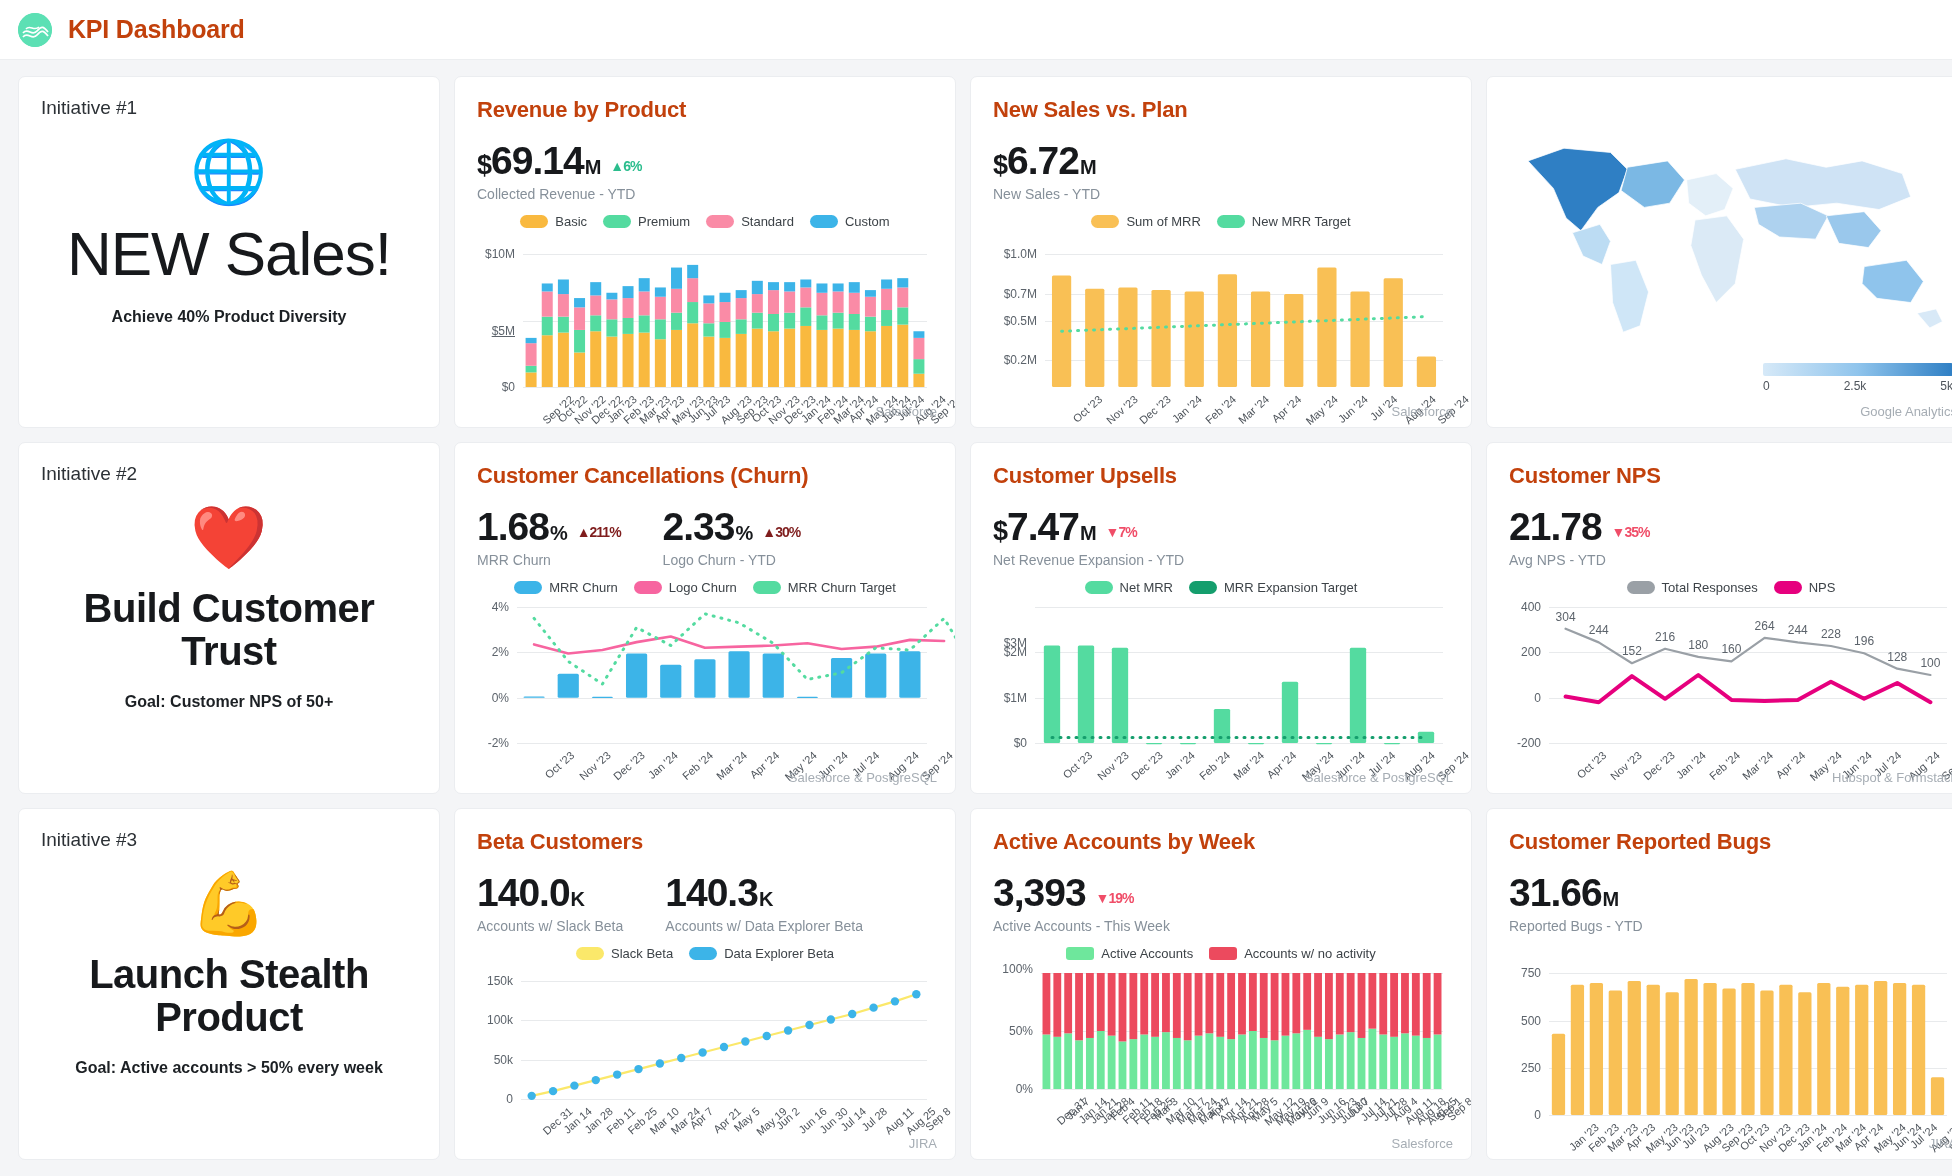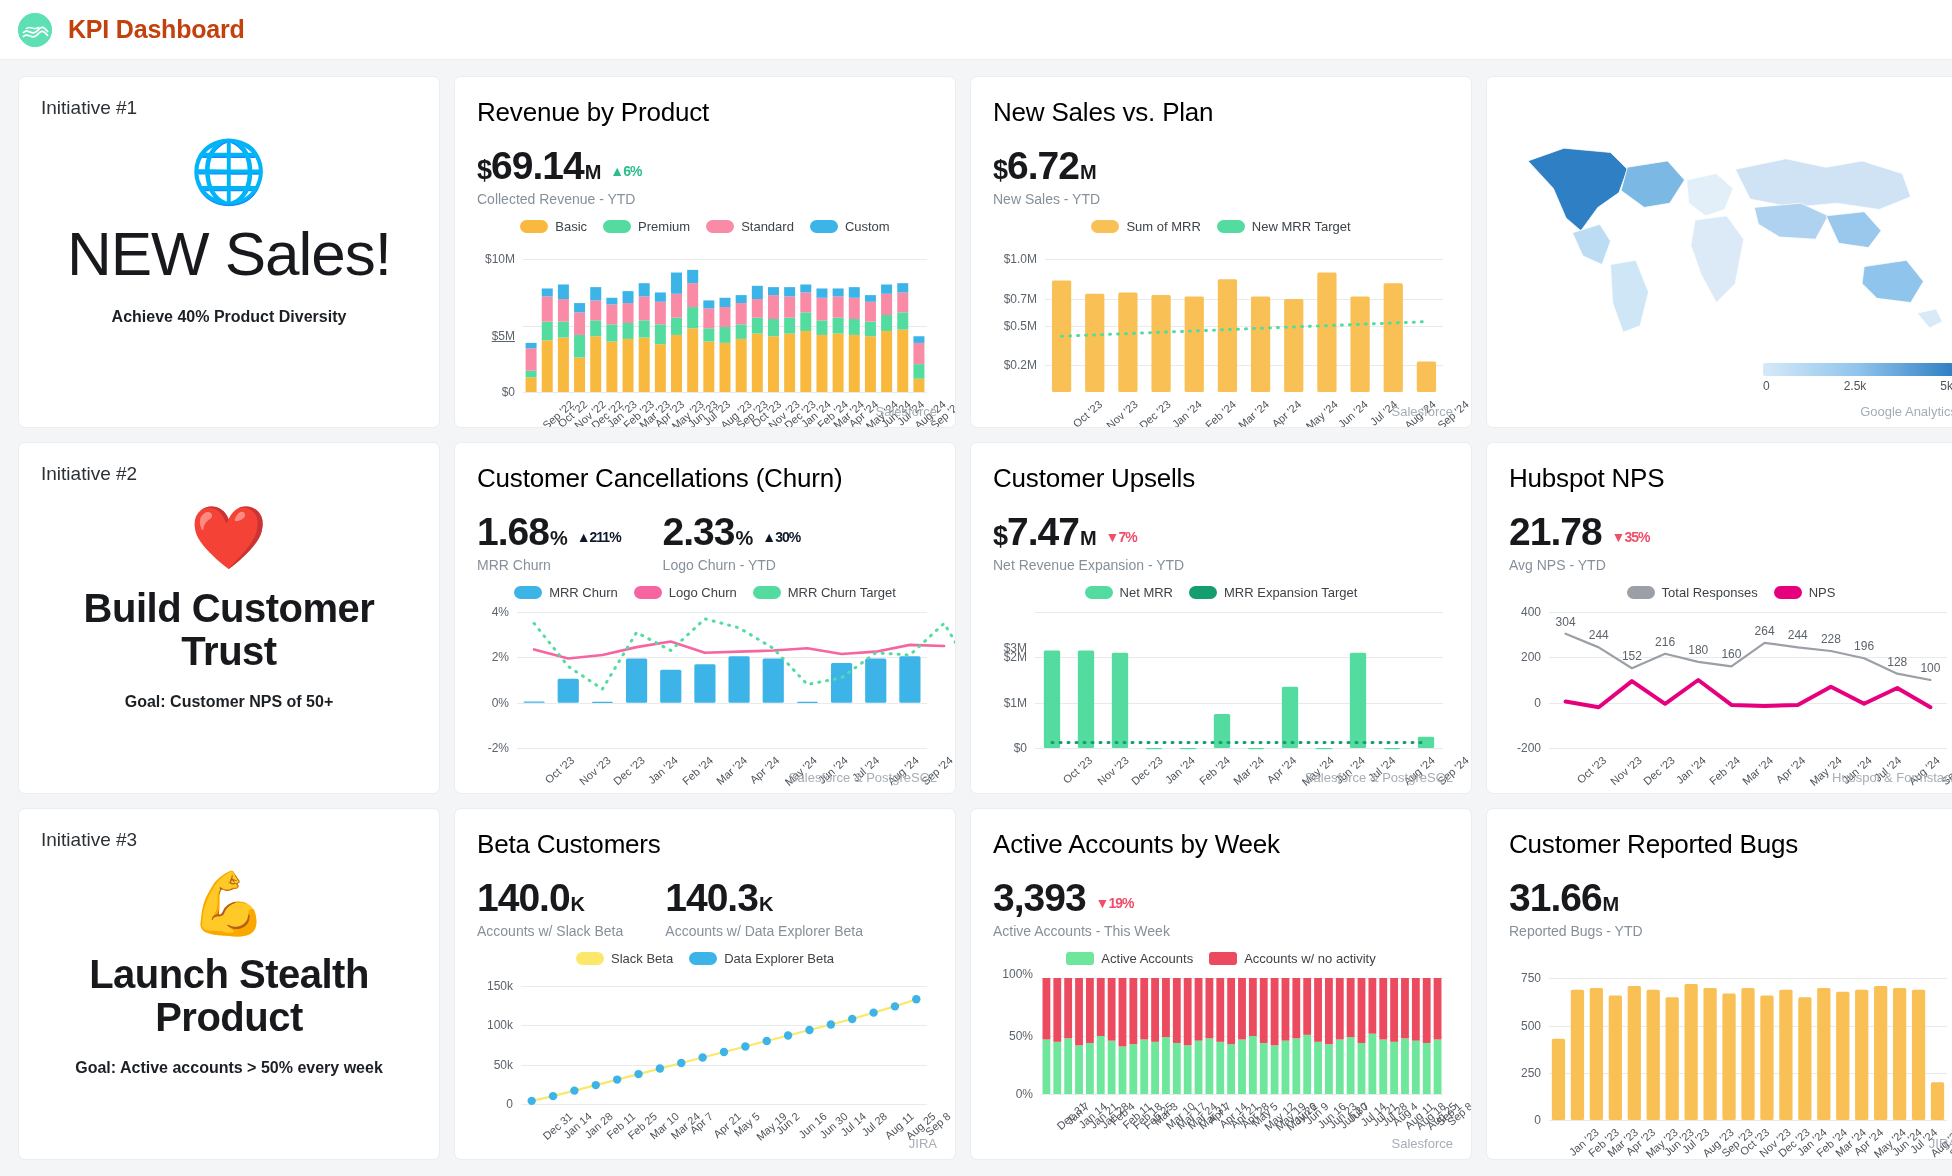--- a/index.html
+++ b/index.html
@@ -22,39 +22,39 @@
     padding: 16px 18px; display: grid;
     grid-template-columns: 422px 502px 502px 490px;
     grid-template-rows: 352px 352px 352px;
     gap: 14px;
   }
   .card {
     background: #fff; border-radius: 7px; border: 1px solid #ebedf0;
     padding: 20px 22px 14px 22px; position: relative; overflow: hidden;
   }
 
-  .card-title { font-size: 26px; font-weight: normal; color: #000000; letter-spacing: -0.2px; }
+  .card-title { font-size: 22px; font-weight: bold; color: #c2410c; letter-spacing: -0.2px; }
   .init-label { font-size: 19px; color: #2c3136; font-weight: 500; }
 
   .init-card { display: flex; flex-direction: column; }
   .init-emoji { font-size: 62px; text-align: center; margin-top: 22px; line-height: 1; }
   .init-head {
     text-align: center; color: #17191c; margin-top: 18px;
     line-height: 1.08;
   }
   .init-head.light { font-size: 62px; font-weight: 300; letter-spacing: -1px; }
   .init-head.bold { font-size: 40px; font-weight: bold; letter-spacing: -0.5px; }
   .init-sub { text-align: center; font-size: 16px; font-weight: bold; color: #1c2024; margin-top: 20px; }
 
   .kpi-row { display: flex; align-items: flex-end; gap: 42px; margin-top: 18px; }
   .kpi-val { font-size: 39px; font-weight: bold; color: #17191c; line-height: 1; letter-spacing: -1px; display: flex; align-items: baseline; }
   .kpi-cur { font-size: 27px; font-weight: bold; }
   .kpi-unit { font-size: 20px; font-weight: bold; margin-left: 1px; }
   .kpi-delta { font-size: 14px; font-weight: bold; margin-left: 10px; position: relative; top: -3px; }
-  .up { color: #2bbd8d; } .down { color: #f04d68; } .up-red { color: #0f172a; }
+  .up { color: #2bbd8d; } .down { color: #f04d68; } .up-red { color: #7f1d1d; }
   .kpi-cap { font-size: 14px; color: #86909a; margin-top: 6px; }
 
   .legend { display: flex; justify-content: center; gap: 16px; margin-top: 12px; flex-wrap: wrap; }
   .legend-item { display: flex; align-items: center; gap: 7px; }
   .swatch { width: 28px; height: 13px; border-radius: 7px; display: inline-block; }
   .swatch.sq { border-radius: 3px; }
   .legend-lbl { font-size: 13px; color: #3d4348; }
 
   .plot { position: relative; margin-top: 8px; }
   .ytick { position: absolute; font-size: 12px; color: #5c636b; transform: translateY(-50%); text-align: right; }
@@ -499,21 +499,21 @@
           <div class="xlab" style="position: absolute; left: 331px; top: 0px; font-size: 11px;">Jun '24</div>
           <div class="xlab" style="position: absolute; left: 365px; top: 0px; font-size: 11px;">Jul '24</div>
           <div class="xlab" style="position: absolute; left: 399px; top: 0px; font-size: 11px;">Aug '24</div>
           <div class="xlab" style="position: absolute; left: 433px; top: 0px; font-size: 11px;">Sep '24</div>
         </div>
       </div>
     <div class="source">Salesforce &amp; PostgreSQL</div>
   </div>
 
   <div class="card">
-    <div class="card-title">Hubspot NPS</div>
+    <div class="card-title">Customer NPS</div>
     <div class="kpi-row">
       <div>
         <div class="kpi-val">
           <span>21.78</span>
           <span class="kpi-delta down">▼35%</span>
         </div>
         <div class="kpi-cap">Avg NPS - YTD</div>
       </div>
     </div>
     <div class="legend" id="lg-nps">

